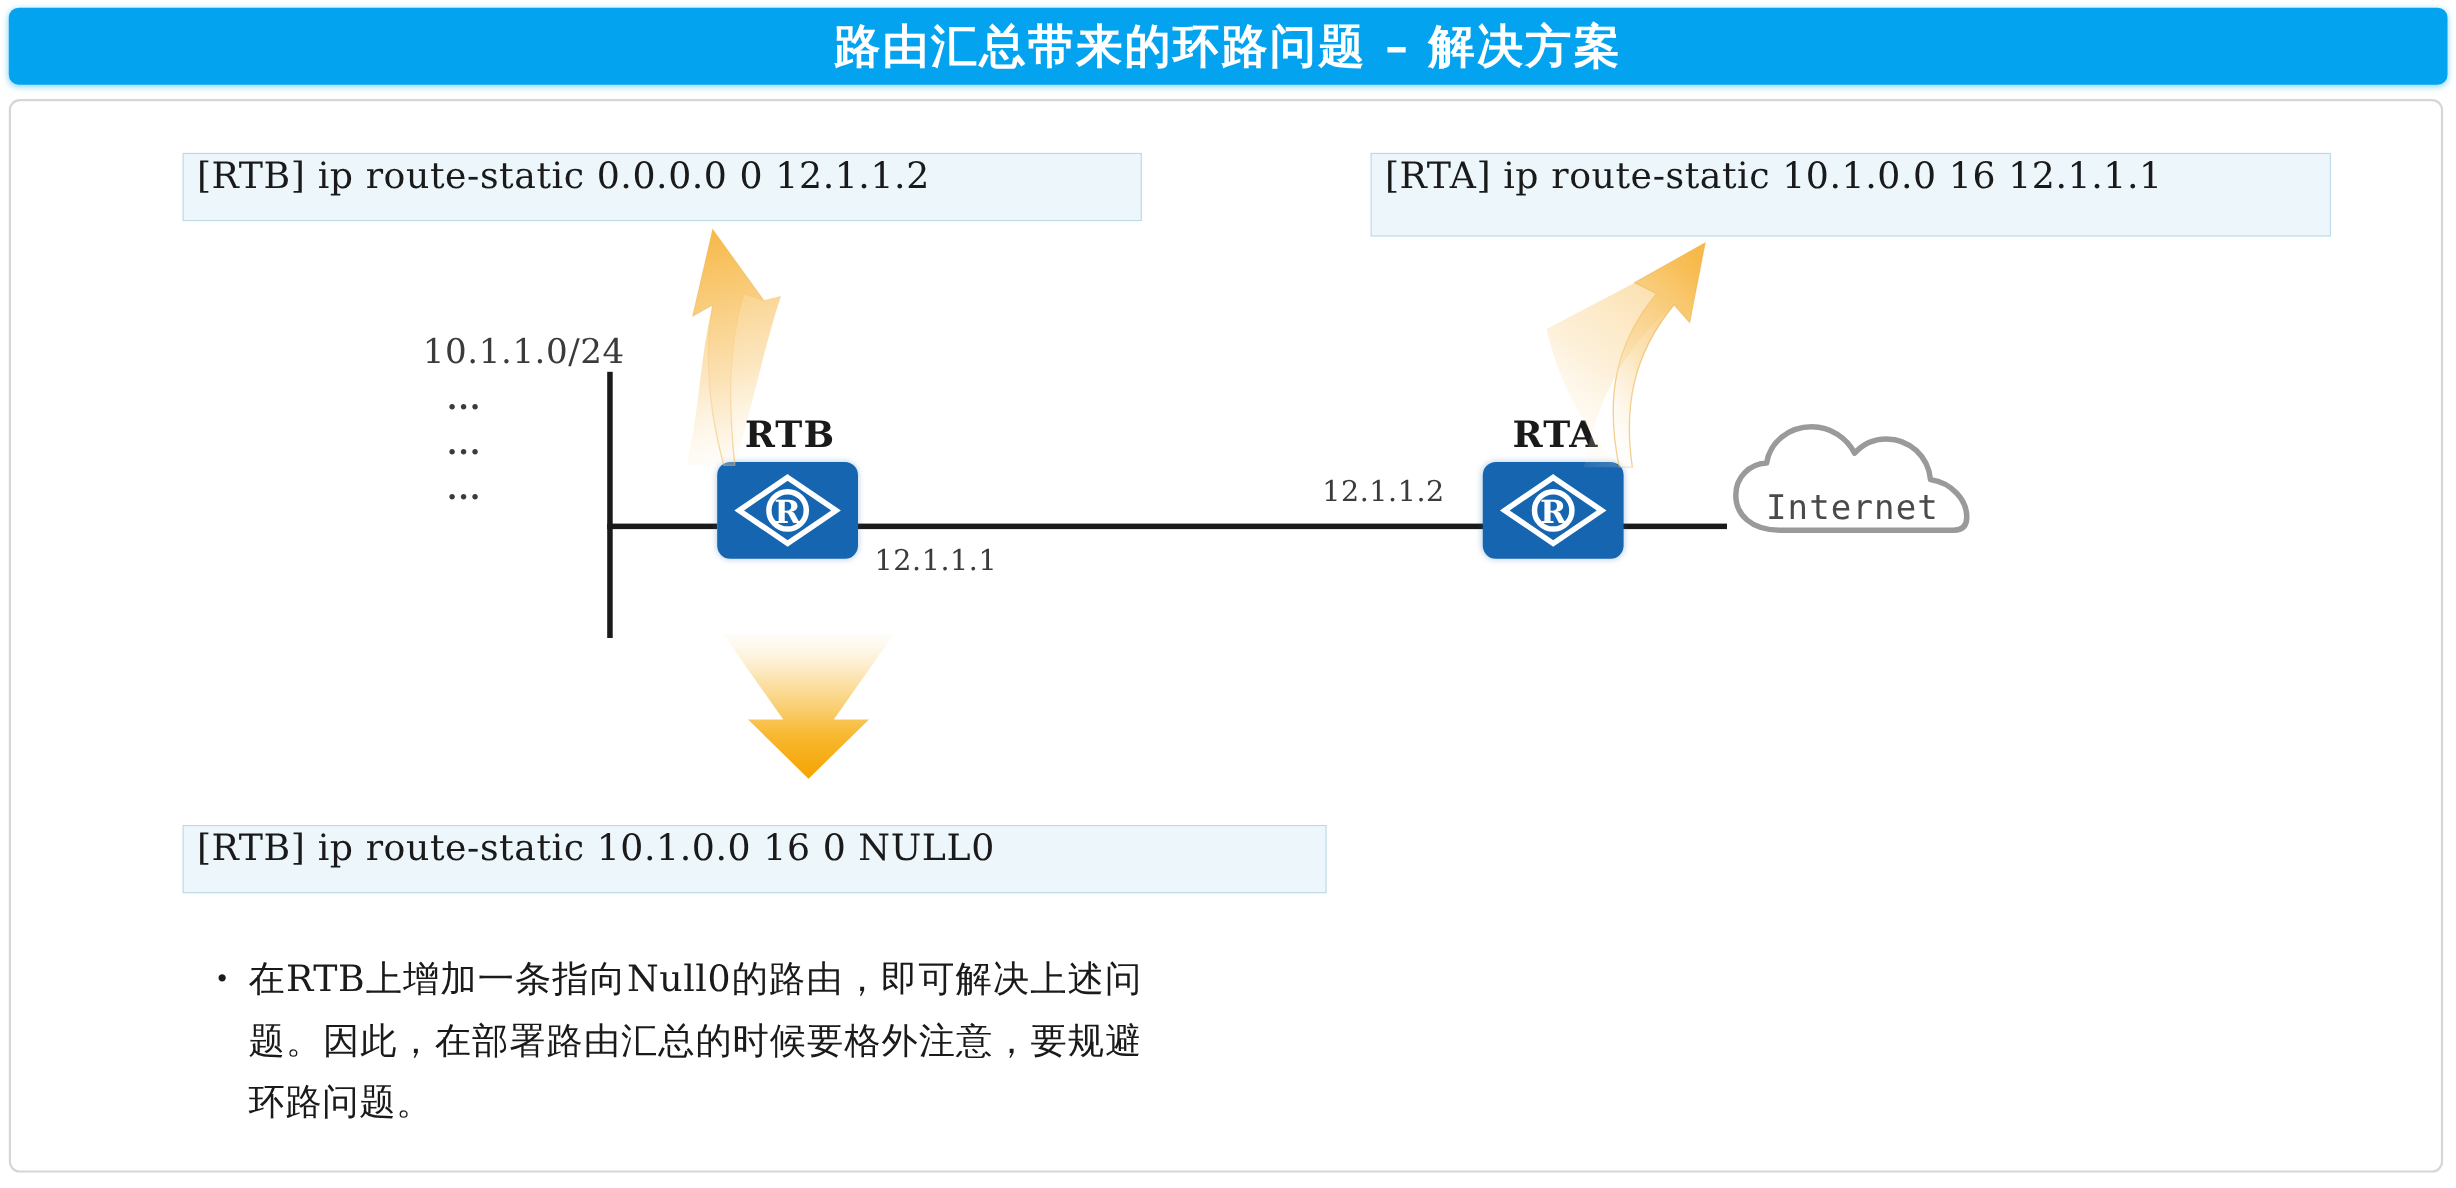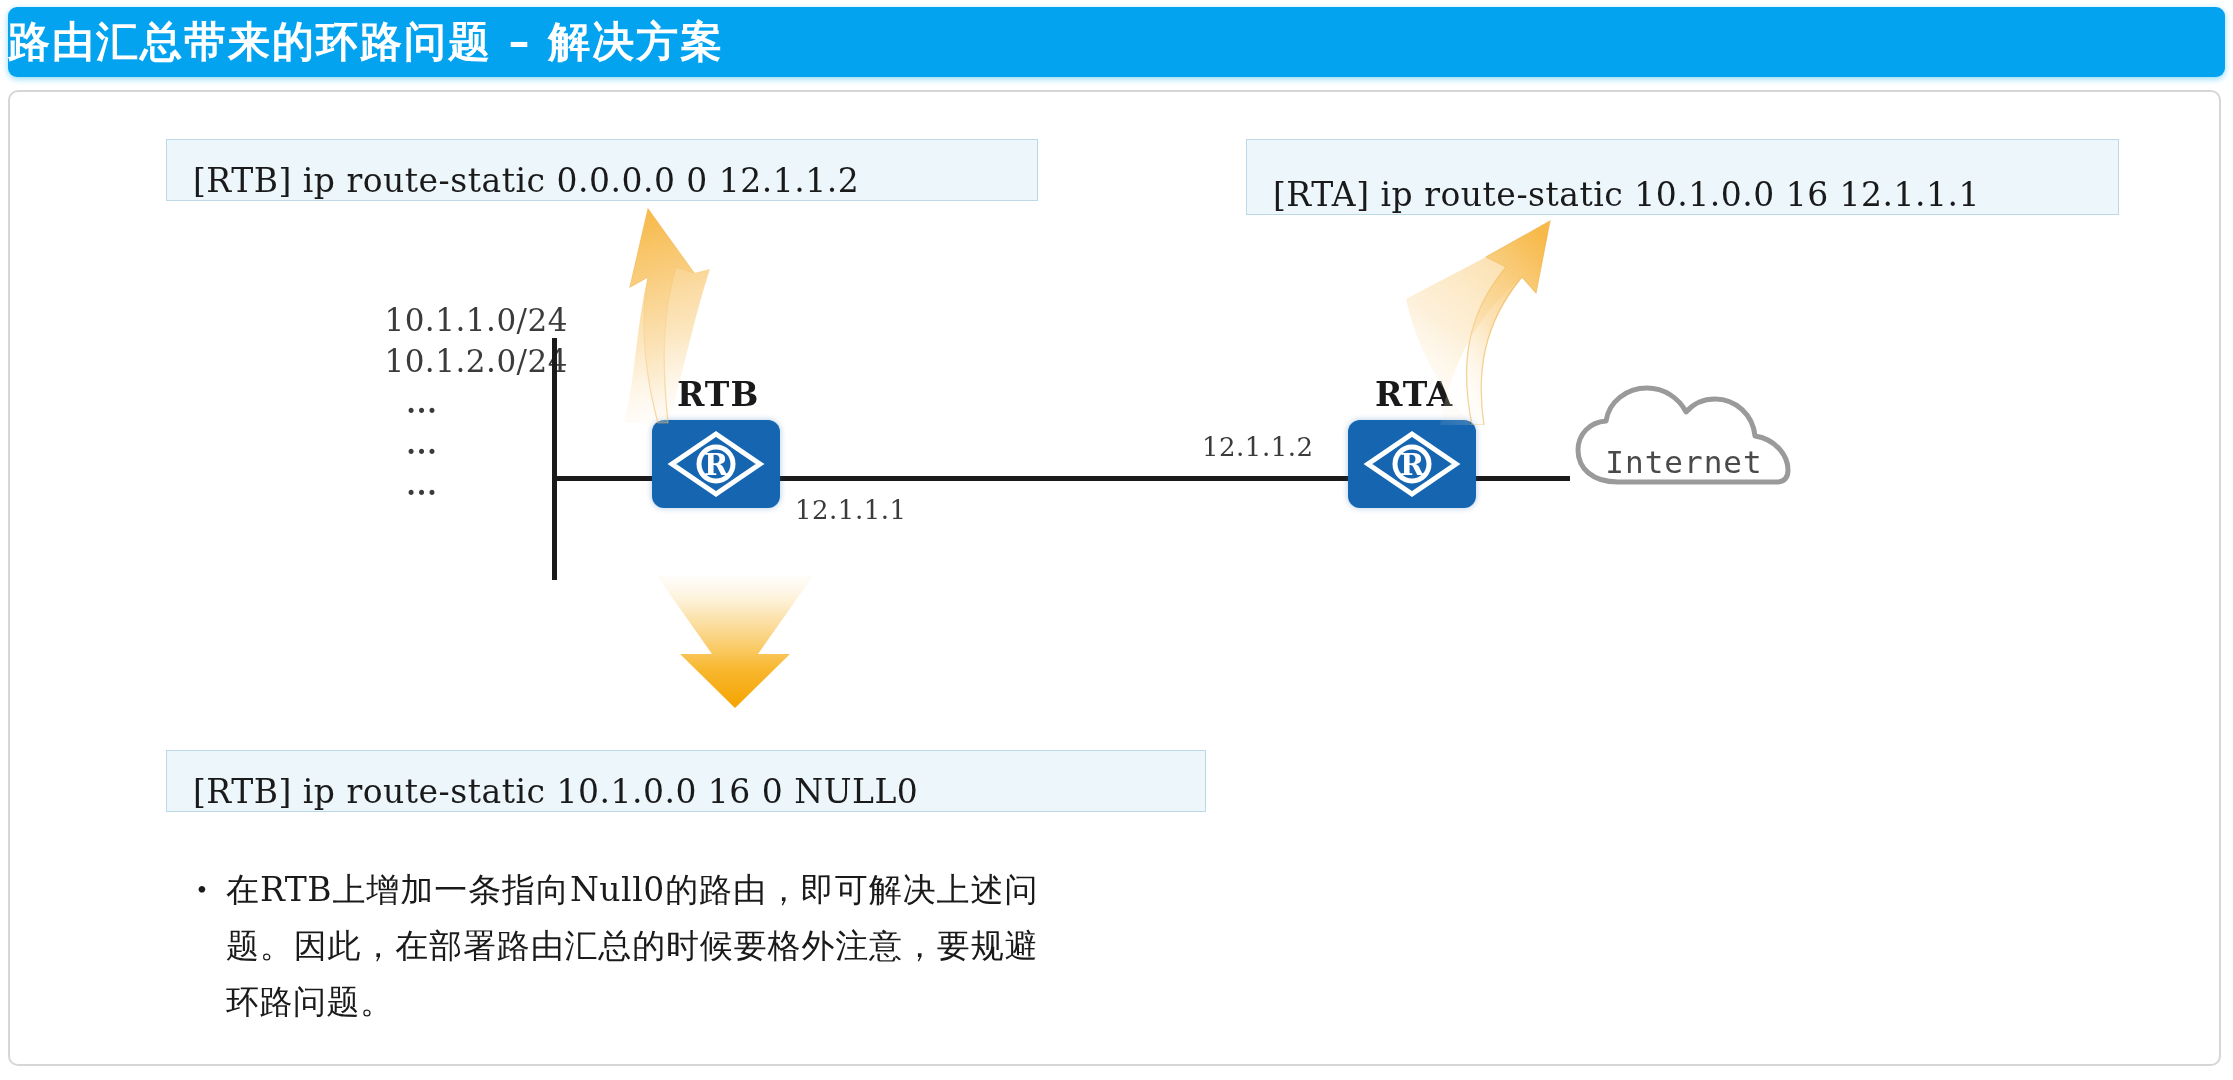--- a/index.html
+++ b/index.html
@@ -20,20 +20,21 @@
     position: absolute;
     left: 8px;
     top: 7px;
     width: 2217px;
     height: 70px;
     background: #04a3f0;
     border-radius: 9px;
     box-shadow: 0 2px 6px rgba(0,170,240,0.45);
     display: flex;
     align-items: center;
+    justify-content: center;
   }
   #title-text {
     color: #ffffff;
     font-size: 42px;
     font-weight: bold;
     letter-spacing: 2px;
     font-family: "DejaVu Serif", "Liberation Serif", serif;
     white-space: pre;
   }
 
@@ -49,23 +50,23 @@
     border-radius: 10px;
     box-sizing: border-box;
   }
 
   
   .cmd-box {
     position: absolute;
     background: #ecf6fb;
     border: 1px solid #bcd9e8;
     display: flex;
-    align-items: flex-end;
+    align-items: flex-start;
     box-sizing: border-box;
-    padding-left: 26px;
+    padding-left: 12px;
   }
   .cmd-text {
     font-family: "DejaVu Serif", "Liberation Serif", serif;
     font-size: 33px;
     color: #1a1a1a;
     white-space: pre;
     letter-spacing: 0.5px;
   }
   #cmd-rtb-default { left: 166px;  top: 139px; width: 872px; height: 62px; }
   #cmd-rta-summary { left: 1246px; top: 139px; width: 873px; height: 76px; }
@@ -207,21 +208,20 @@
 <div class="cmd-box" id="cmd-rta-summary">
   <span class="cmd-text">[RTA] ip route-static 10.1.0.0 16 12.1.1.1</span>
 </div>
 
 <div class="cmd-box" id="cmd-rtb-null0">
   <span class="cmd-text">[RTB] ip route-static 10.1.0.0 16 0 NULL0</span>
 </div>
 
 <div id="net-list">
   <div class="net-line">10.1.1.0/24</div>
-  <div class="net-line">10.1.2.0/24</div>
   <div class="net-dots">…</div>
   <div class="net-dots">…</div>
   <div class="net-dots">…</div>
 </div>
 
 <div class="wire" id="bus-vertical"></div>
 <div class="wire" id="bus-stub"></div>
 <div class="wire" id="link-rtb-rta"></div>
 <div class="wire" id="link-rta-cloud"></div>
 

